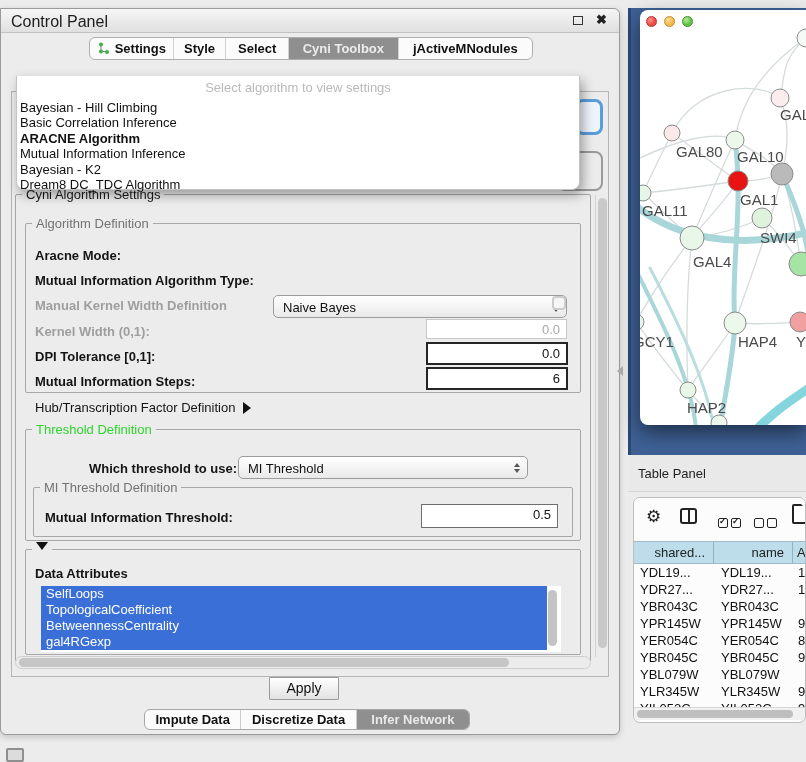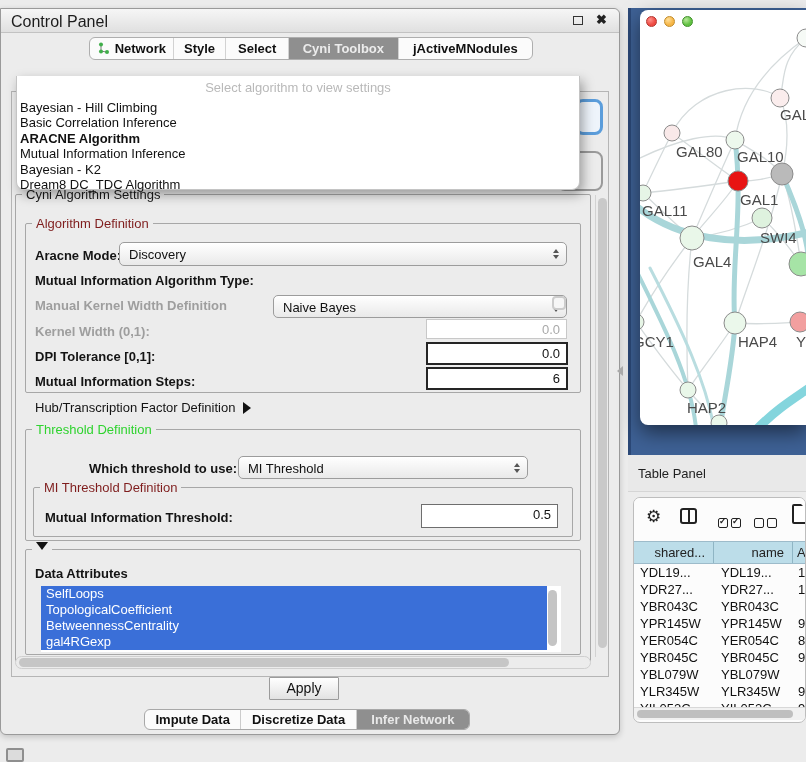--- a/index.html
+++ b/index.html
@@ -38,21 +38,21 @@
   .partial-combo { left:574px; top:90px; width:28px; height:36px; border:3px solid #5b9ddb;
     border-radius:8px; background:#eef4fb; z-index:10; }
   .partial-box { left:556px; top:142px; width:46px; height:40px; border:2px solid #9a9a9a;
     border-radius:8px; background:#ececec; z-index:10; }
   .outer-panel { left:10px; top:82px; width:598px; height:586px; border:1px solid #b5b5b5; background:#ececec; z-index:5;}
 
   
   .group { position:absolute; border:1px solid #a7a7a7; border-radius:2px; z-index:20; }
   .group > .legend { position:absolute; top:-8px; left:6px; background:#ececec; padding:0 4px;
     font-size:13px; color:#1a1a1a; white-space:nowrap; display:flex; align-items:center; gap:6px; }
-  .legend.blue { color:#7f1d1d; } .legend.green { color:#2fd32f; }
+  .legend.blue { color:#737373; } .legend.green { color:#2fd32f; }
 
   .lbl { position:absolute; font-size:13px; font-weight:700; color:#141414; z-index:25; white-space:nowrap;}
   .lbl.disabled { color:#9e9e9e; }
 
   .combo { position:absolute; background:linear-gradient(#ffffff,#e9e9e9); border:1px solid #9c9c9c;
     border-radius:5px; font-size:13px; color:#111; z-index:25; box-shadow:inset 0 1px 0 #fff; }
   .combo .cval { position:absolute; left:9px; top:50%; transform:translateY(-50%); }
   .arrows { position:absolute; right:7px; top:50%; transform:translateY(-50%); display:flex; flex-direction:column; gap:2px; }
   .arrows i { display:block; width:0; height:0; border-left:3.5px solid transparent; border-right:3.5px solid transparent; }
   .arrows .up { border-bottom:4.5px solid #555; } .arrows .dn { border-top:4.5px solid #555; }
@@ -150,21 +150,21 @@
 
   <div class="tabbar">
     <div class="tab">
       <svg width="13" height="13" viewBox="0 0 13 13">
         <line x1="4" y1="3" x2="4" y2="9" stroke="#7a7a7a" stroke-width="1"></line>
         <line x1="4" y1="9" x2="9" y2="10" stroke="#7a7a7a" stroke-width="1"></line>
         <circle cx="4" cy="2.5" r="2" fill="#3fae49"></circle>
         <circle cx="4" cy="9.5" r="2" fill="#3fae49"></circle>
         <circle cx="10" cy="10" r="2" fill="#3fae49"></circle>
       </svg>
-      <span>Network</span>
+      <span>Settings</span>
     </div>
     <div class="tab">
         <span>Style</span>
       </div>
     <div class="tab">
         <span>Select</span>
       </div>
     <div class="tab selected">
         <span>Cyni Toolbox</span>
       </div>
@@ -191,27 +191,20 @@
 
   <div class="group" style="left:14px; top:185px; width:576px; height:468px;">
     <span class="legend">Cyni Algorithm Settings</span>
   </div>
 
   <div class="group" style="left:24px; top:214px; width:556px; height:170px;">
     <span class="legend blue">Algorithm Definition</span>
   </div>
 
   <span class="lbl" style="left:34px; top:239px;">Aracne Mode:</span>
-  <div class="combo" style="left:118px; top:233px; width:448px; height:24px;">
-    <span class="cval">Discovery</span>
-    <span class="arrows">
-        <i class="up"></i>
-        <i class="dn"></i>
-      </span>
-  </div>
 
   <span class="lbl" style="left:34px; top:264px;">Mutual Information Algorithm Type:</span>
   <div class="combo" style="left:272px; top:258px; width:294px; height:23px;margin-top:28px;">
     <span class="cval">Naive Bayes</span>
     <span class="arrows">
         <i class="up"></i>
         <i class="dn"></i>
       </span>
   </div>
 

